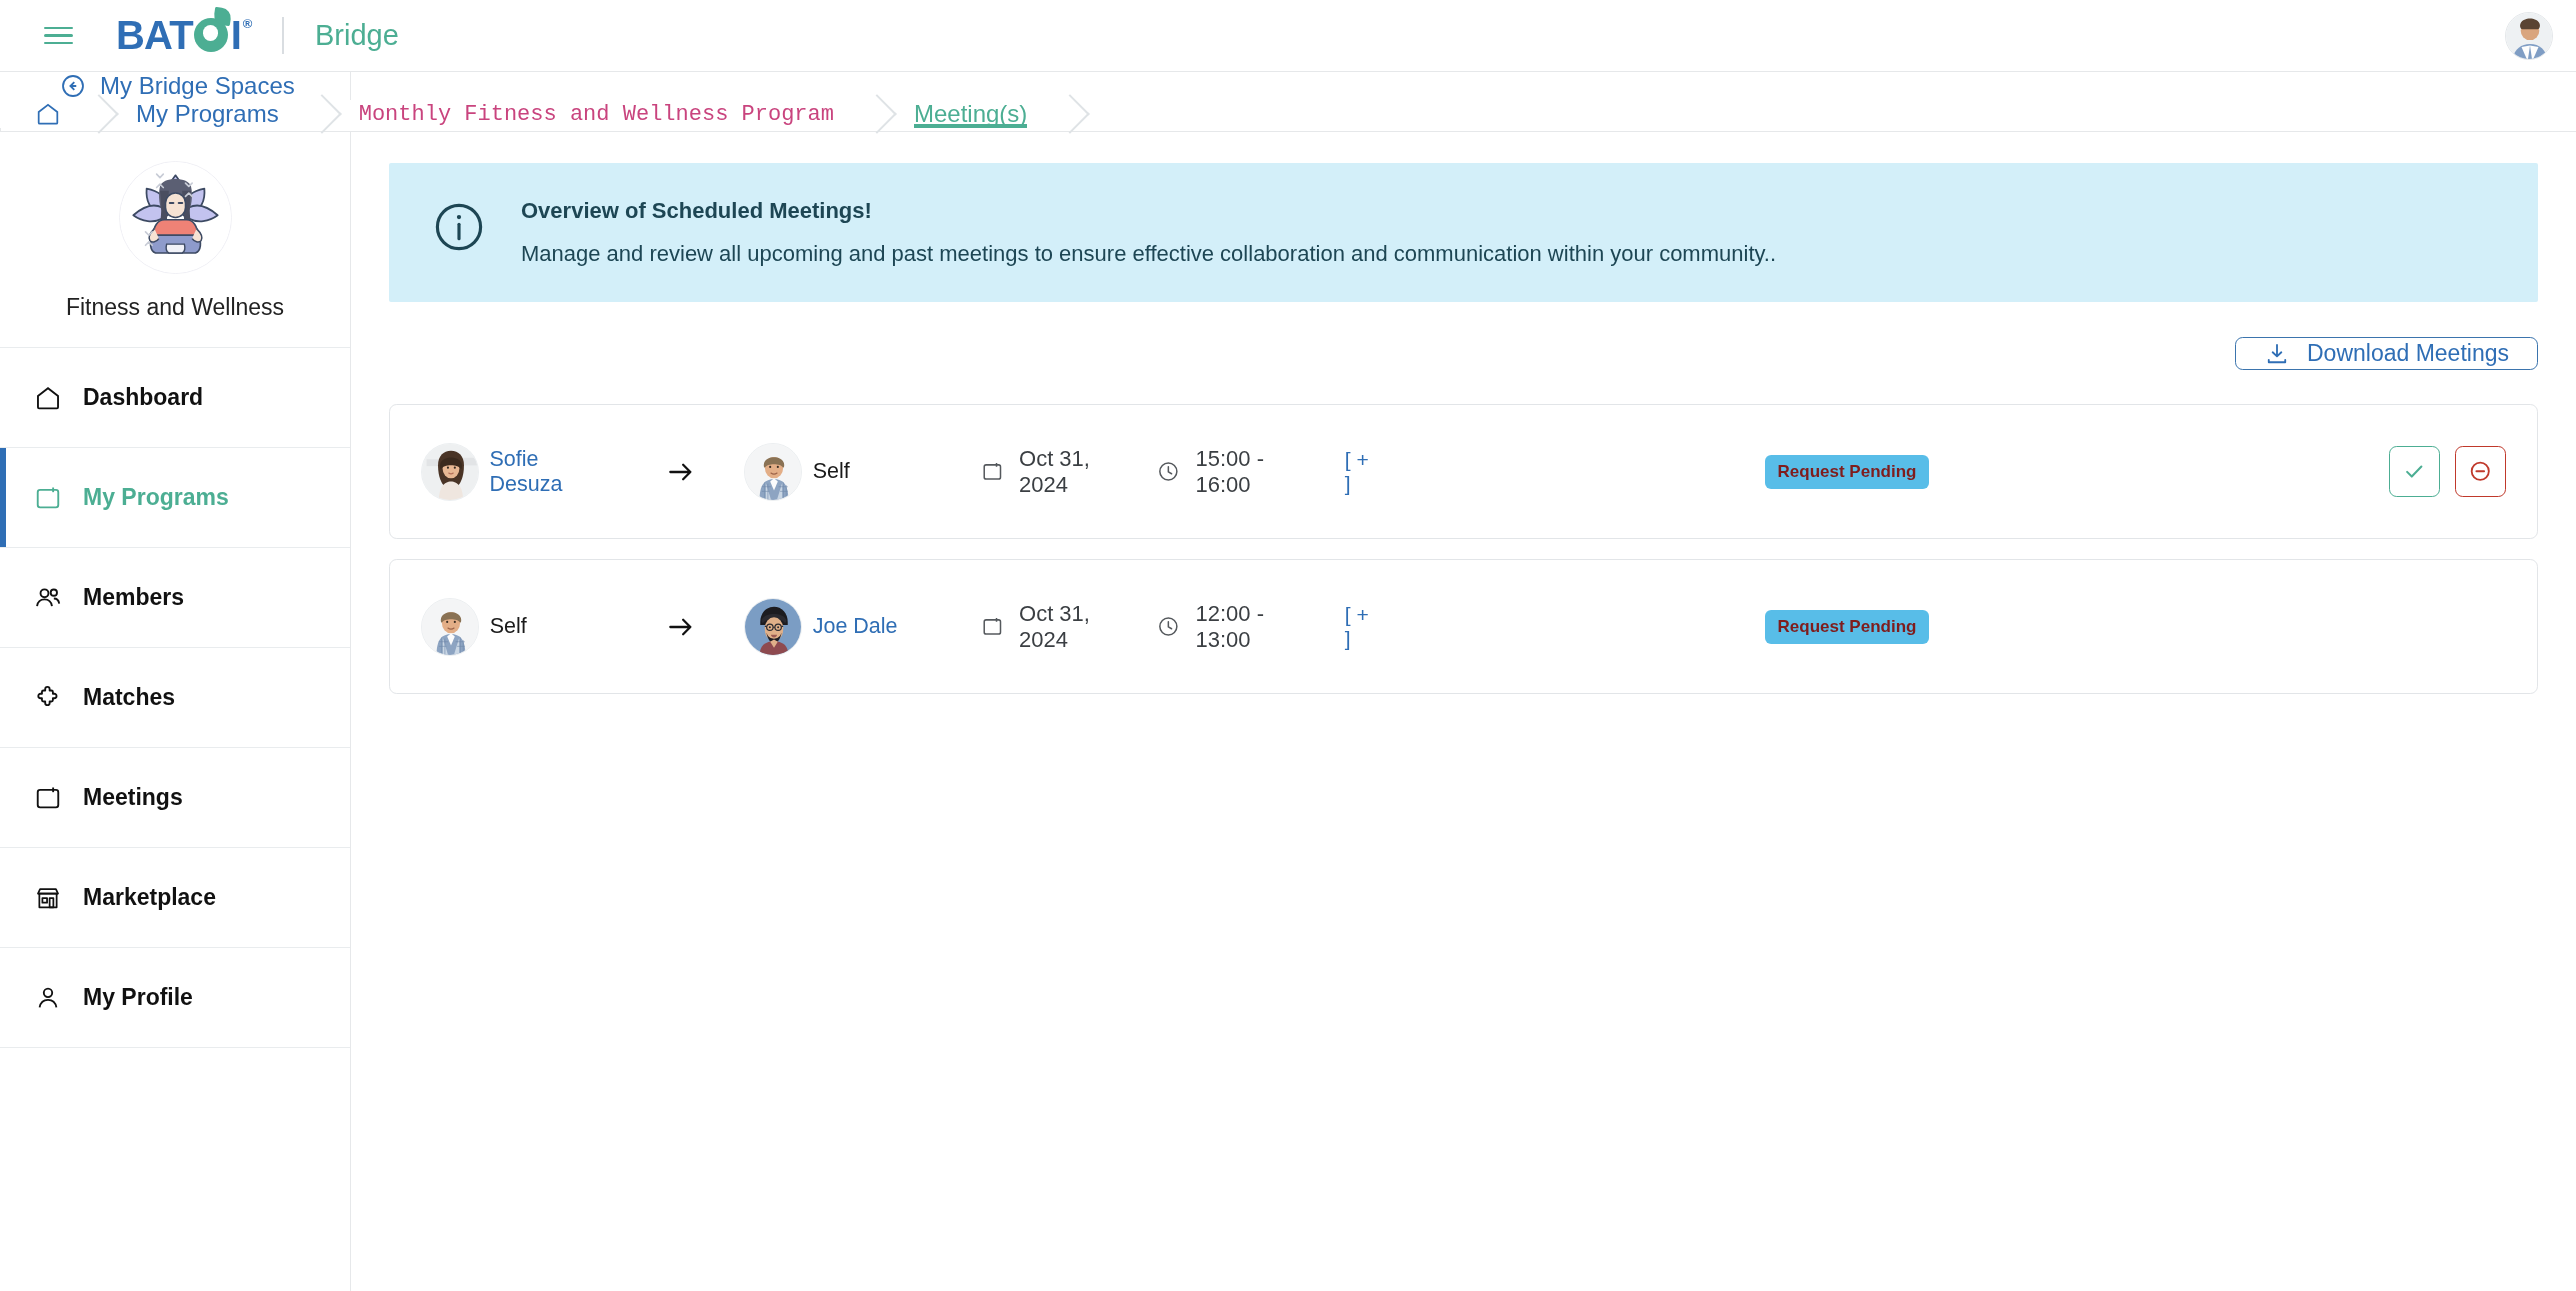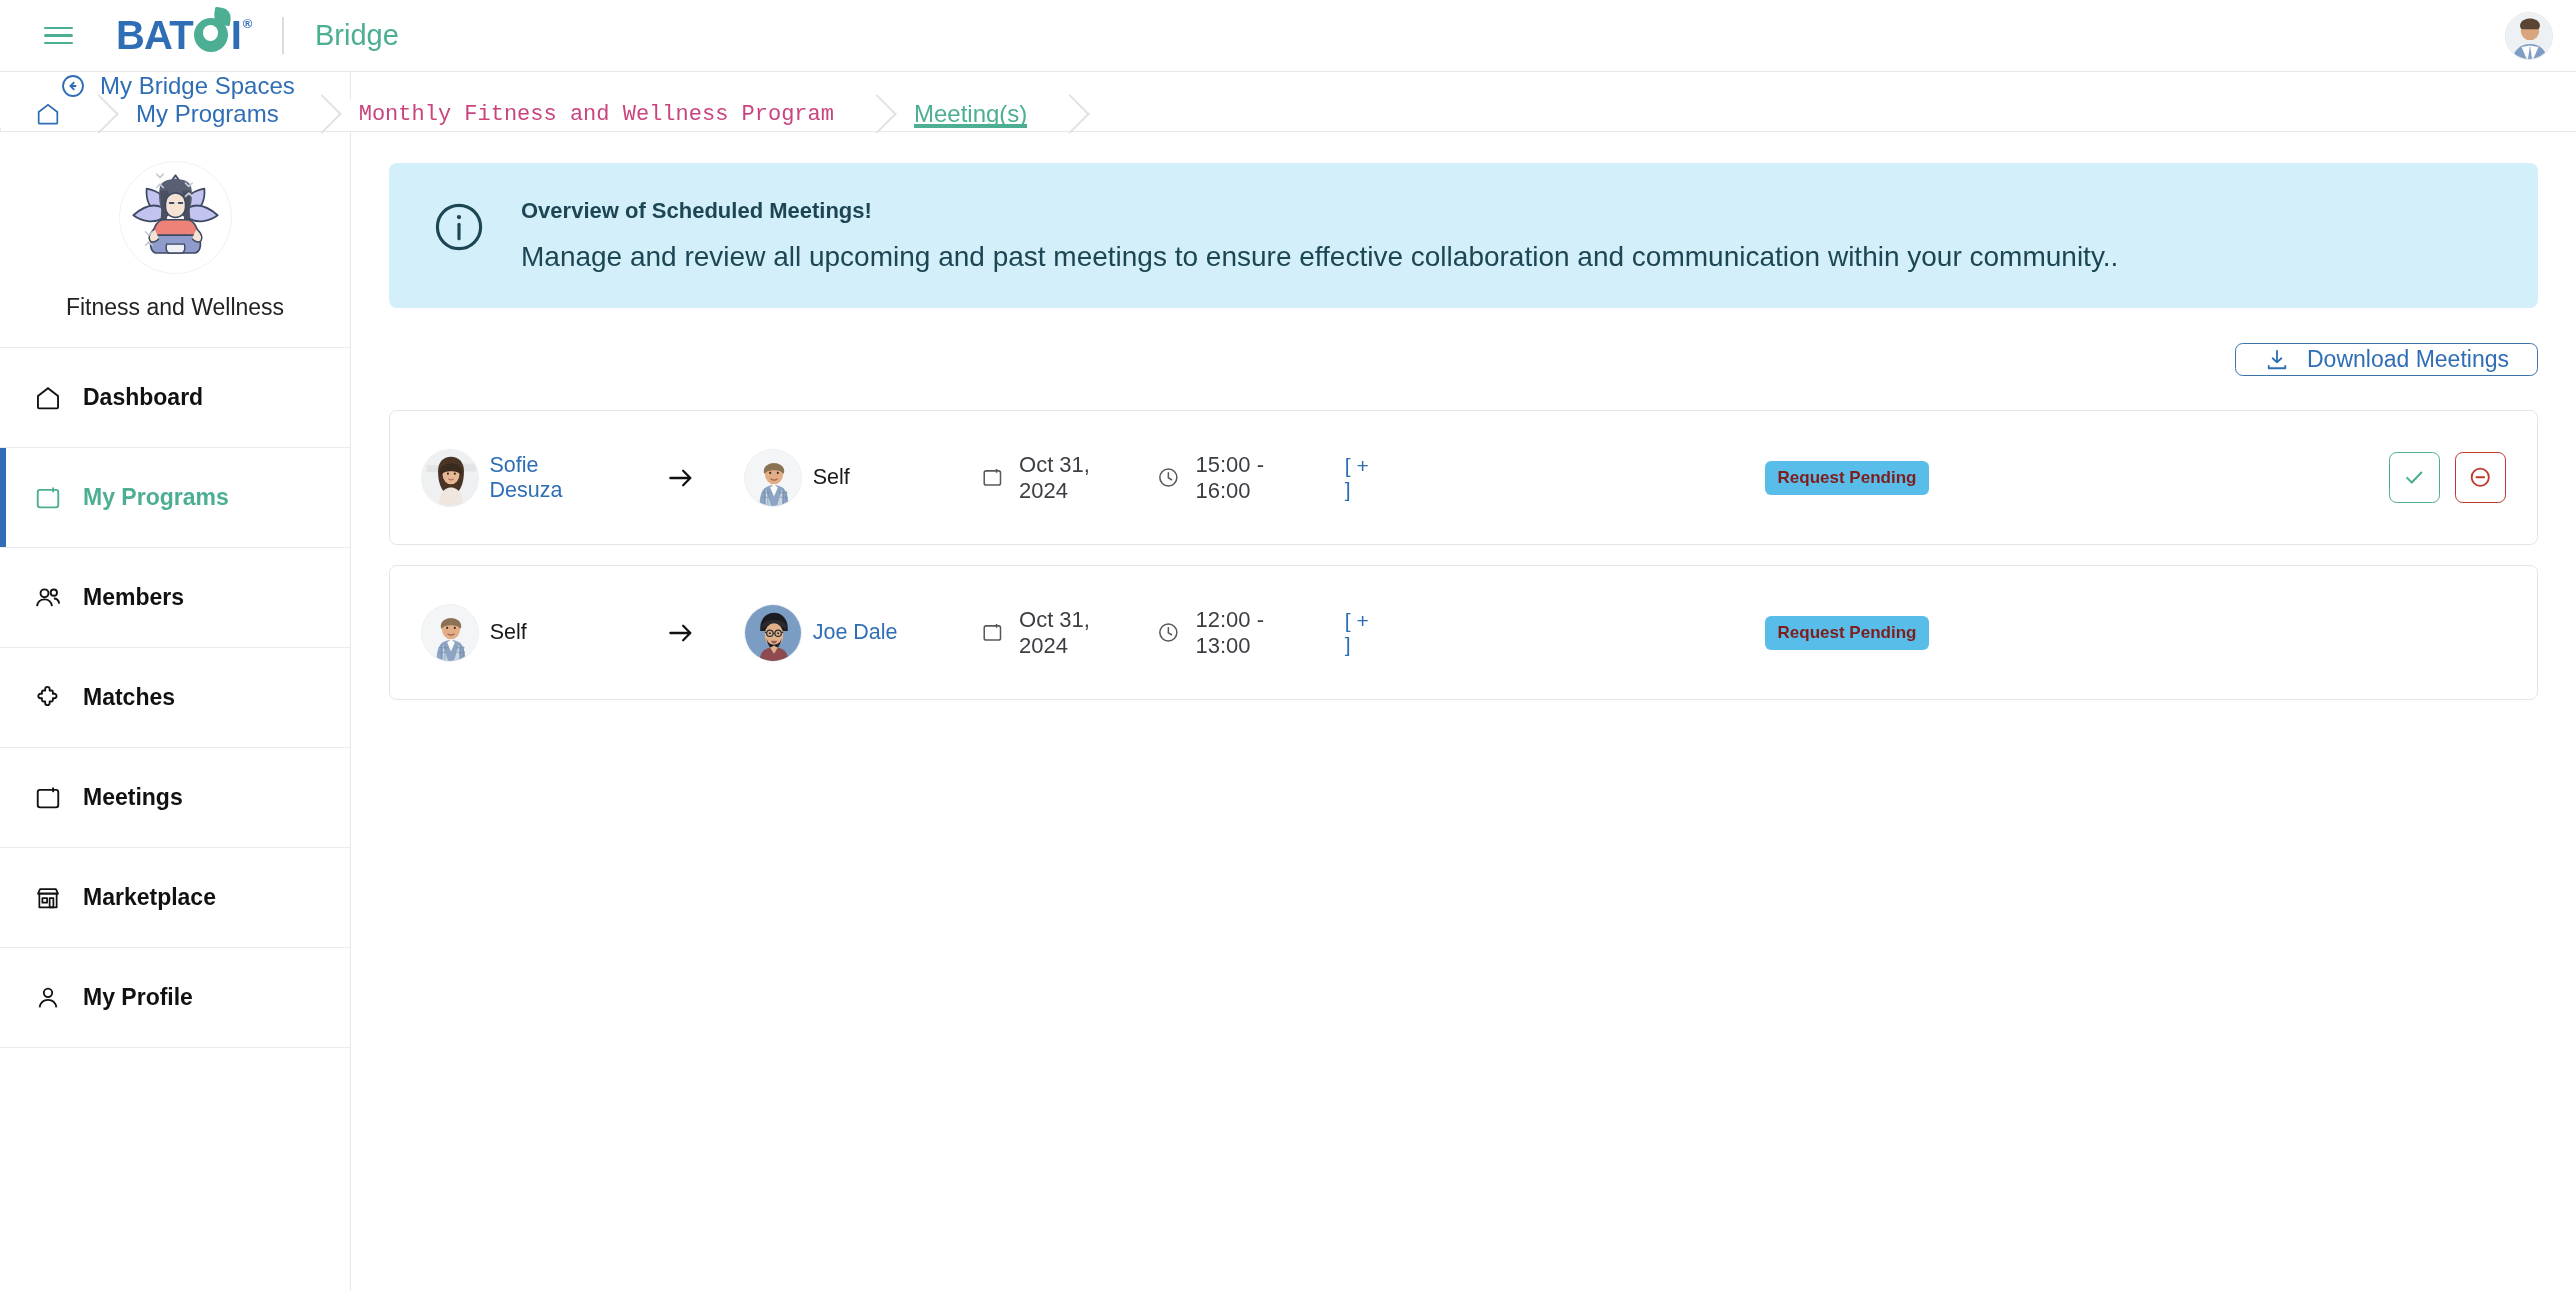--- a/index.html
+++ b/index.html
@@ -124,26 +124,26 @@
   .nav-item.active { color: #4cae93; }
   .nav-item.active::before {
     content: ""; position: absolute; left: 0; top: 0; bottom: 0;
     width: 6.1px; background: #2f6eb5;
   }
 
   
   .main { flex: 1; background: #fff; padding: 31px 38px 0 38px; overflow: hidden; }
 
   .info-banner {
-    background: #d3eff9; border-radius: 8px;
+    background: #d3eff9; border-radius: 2px;
     padding: 35px 43px; display: flex; align-items: flex-start; gap: 35px;
   }
   .info-icon { flex: 0 0 auto; margin-top: 1.5px; }
   .info-title { font-size: 22px; font-weight: bold; color: #1d4654; margin-bottom: 17px; }
-  .info-desc { font-size: 28px; color: #1d4654; }
+  .info-desc { font-size: 22px; color: #1d4654; }
 
   .toolbar { display: flex; justify-content: flex-end; margin-top: 35px; }
   .download-btn {
     border: 1.5px solid #3b74ad; border-radius: 7.7px; background: #fff;
     color: #2f6eb5; font-size: 23px;
     padding: 2px 28px; display: flex; align-items: center; gap: 17px; cursor: pointer;
   }
 
   .meeting-list { margin-top: 34px; display: flex; flex-direction: column; gap: 20px; }
   .meeting-card {

